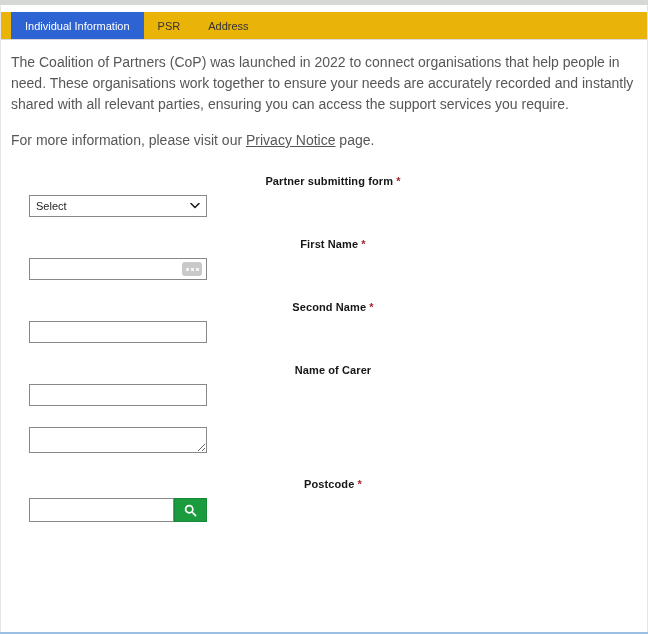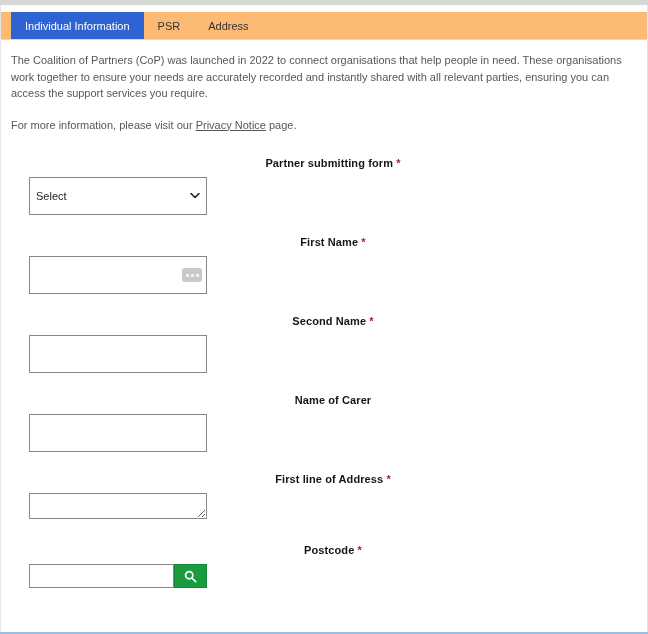--- a/index.html
+++ b/index.html
@@ -9,41 +9,41 @@
     display: flex; flex-direction: column;
     overflow: hidden;
   }
   .top-bar { height: 5px; background: #d5d8d4; flex: 0 0 auto; }
   .page {
     flex: 1 1 auto; display: flex; flex-direction: column;
     border-left: 1px solid #e6e6e6; border-right: 1px solid #e3e3e3;
     background: #fff; min-height: 0;
   }
   .tab-strip {
-    margin-top: 7px; height: 28px; background: #fdba74;
+    margin-top: 7px; height: 28px; background: #eab308;
     border-bottom: 1px solid #d9d9d9;
     display: flex; align-items: stretch; padding-left: 10px;
   }
   .tab {
     font-size: 11px; color: #333; padding: 0 14px;
     display: flex; align-items: center; cursor: pointer; white-space: nowrap;
   }
   .tab.active { background: #2d63d2; color: #fff; }
   .content { padding: 12px 10px 0 10px; flex: 1 1 auto; }
-  .para { font-size: 11px; color: #57575a; line-height: 1.5; margin-bottom: 15px; }
+  .para { font-size: 14px; color: #57575a; line-height: 1.5; margin-bottom: 15px; }
   .link { color: #57575a; text-decoration: underline; cursor: pointer; margin-top: 46px; }
   .form { margin-left: 18px; margin-top: 24px; }
   .field { margin-bottom: 21px; }
   .field-label {
     display: block; font-size: 11px; font-weight: bold; color: #161616;
     margin-bottom: 8px; letter-spacing: 0.1px; text-align: center;
   }
   .req { color: #a4262c; font-weight: bold; }
   .text-input, .select-box, .pc-input, .ta {
-    width: 178px; height: 38px; border: 1px solid #8a8886; background: #fff;
+    width: 178px; height: 22px; border: 1px solid #8a8886; background: #fff;
     font-size: 11px; font-family: "Liberation Sans", sans-serif;
     padding: 0 6px; color: #222;
   }
   .text-input::placeholder { color: #5a5a5a; opacity: 1; }
   .select-box {
     display: flex; align-items: center; justify-content: space-between;
     cursor: pointer;
   }
   .input-wrap { position: relative; width: 178px; }
   .kbd-icon {
@@ -106,21 +106,20 @@
         <span class="field-label"><span>Second Name</span> <span class="req">*</span></span>
         <input class="text-input" type="text" value="" style="">
       </div>
 
       <div class="field">
         <span class="field-label"><span>Name of Carer</span></span>
         <input class="text-input" type="text" value="" style="">
       </div>
 
       <div class="field">
-        <span class="field-label"><span>First line of Address</span> <span class="req">*</span></span>
         <textarea class="ta" style=""></textarea>
       </div>
 
       <div class="field">
         <span class="field-label"><span>Postcode</span> <span class="req">*</span></span>
         <div class="pc-row">
           <input class="pc-input" type="text" value="" style="">
           <button class="search-btn">
             <svg width="13" height="13" viewBox="0 0 13 13">
                 <circle cx="5.2" cy="5.2" r="3.6" fill="none" stroke="#fff" stroke-width="1.7"></circle>

